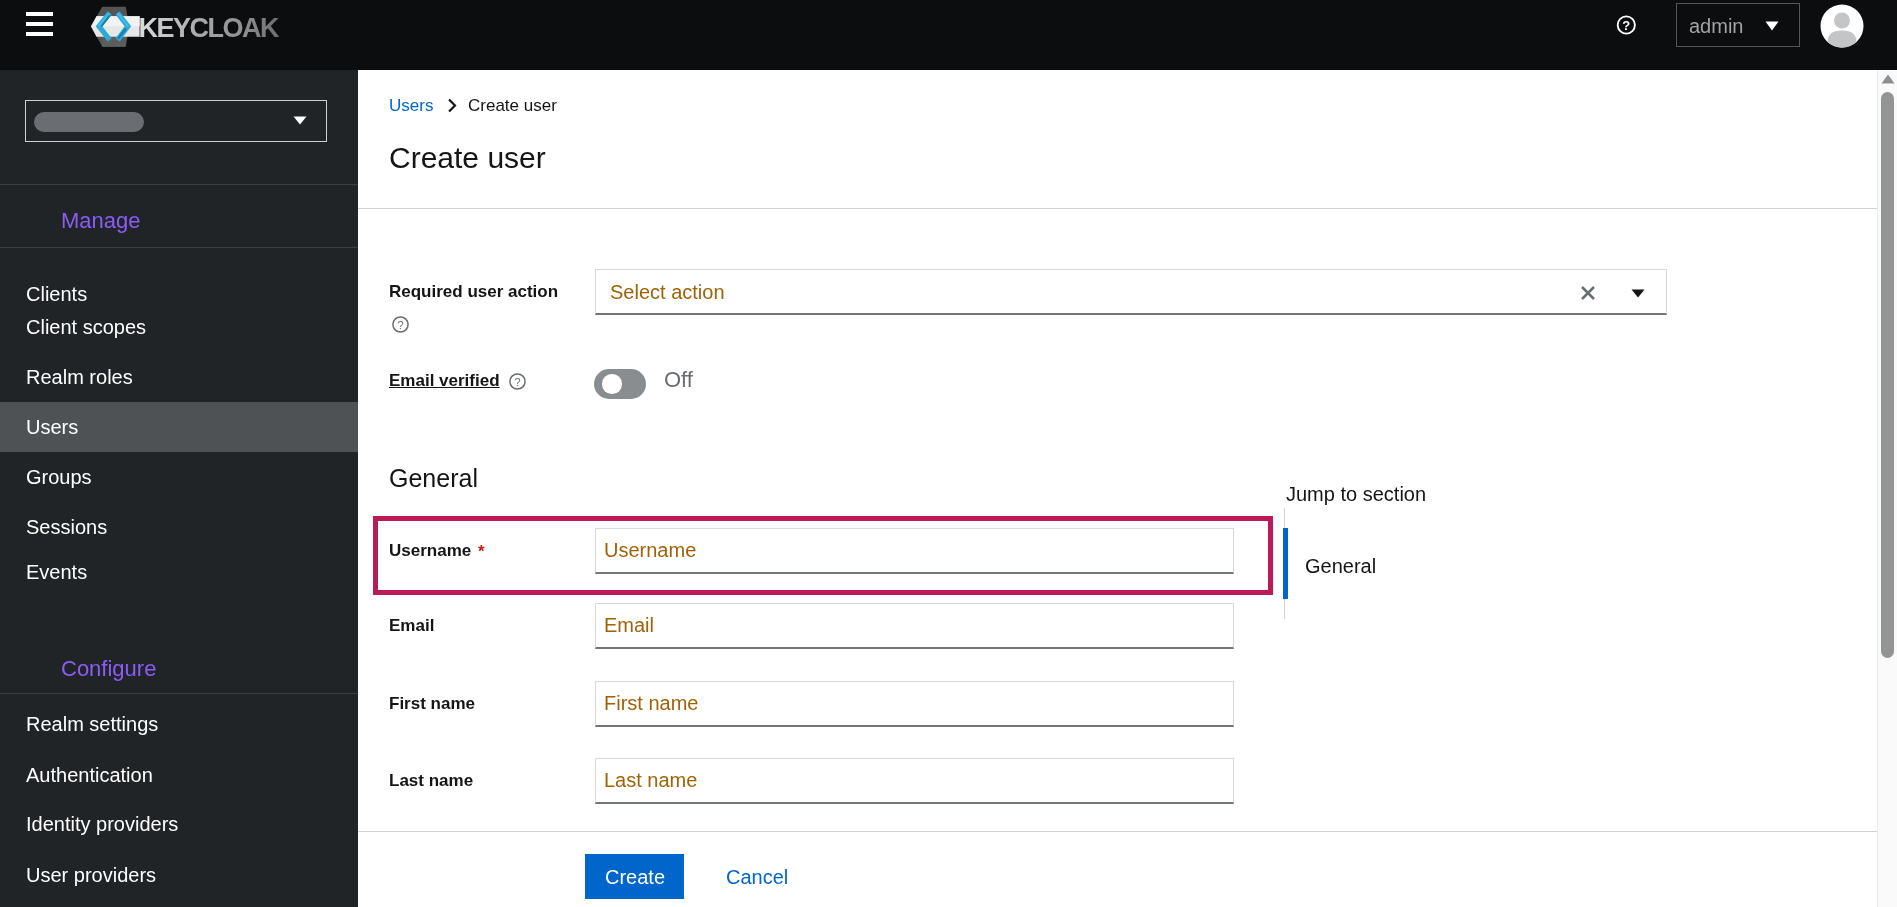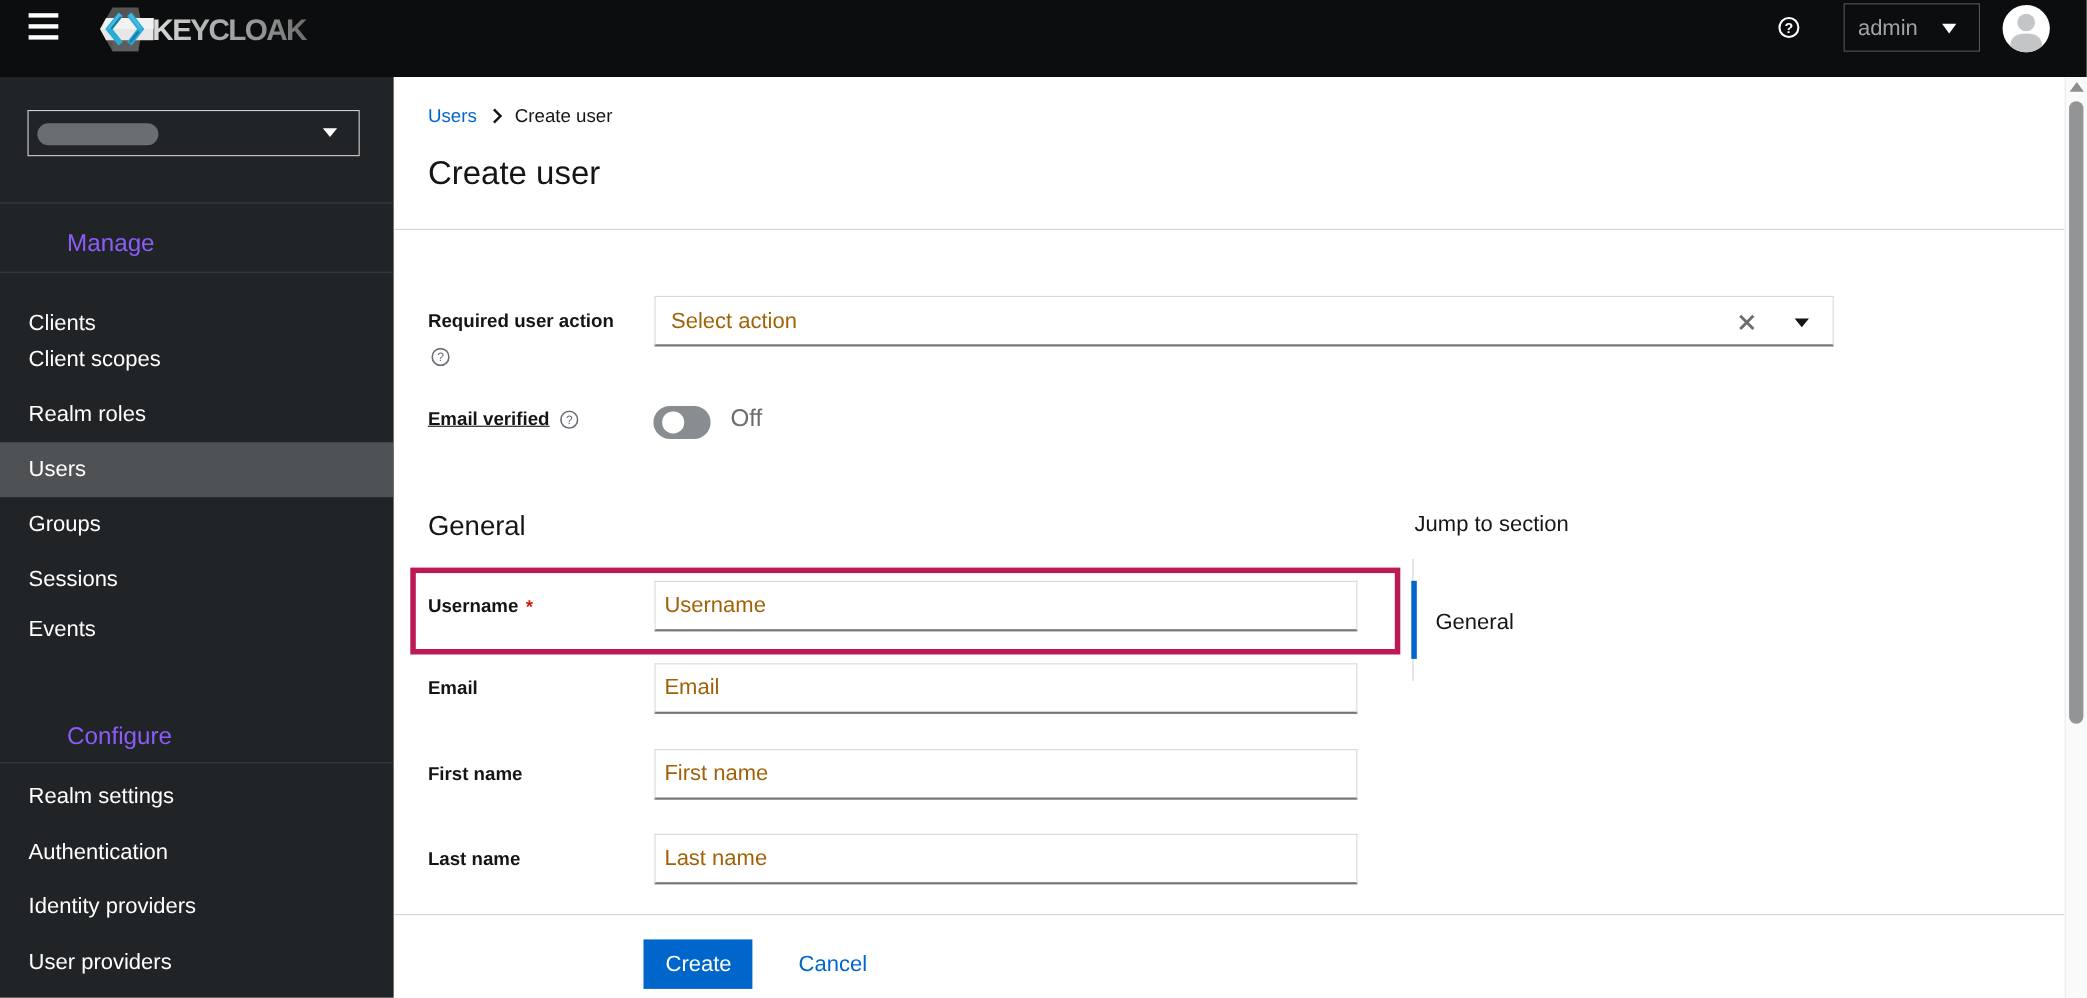--- a/index.html
+++ b/index.html
@@ -153,21 +153,21 @@
   <div class="ph" style="left:246px; top:545px;">Email</div>
 
   <div class="label" style="left:31px; top:625px;">First name</div>
   <div class="input" style="left:237px; top:611px; width:639px; height:46px;"></div>
   <div class="ph" style="left:246px; top:623px;">First name</div>
 
   <div class="label" style="left:31px; top:702px;">Last name</div>
   <div class="input" style="left:237px; top:688px; width:639px; height:46px;"></div>
   <div class="ph" style="left:246px; top:700px;">Last name</div>
 
-  <div class="abs" style="left:928px; top:397px; font-size:20px; line-height:20px; color:#151515;">Jump to section</div>
+  <div class="abs" style="left:928px; top:414px; font-size:20px; line-height:20px; color:#151515;">Jump to section</div>
   <div class="abs" style="left:926px; top:438px; width:1px; height:111px; background:#d2d2d2;"></div>
   <div class="abs" style="left:925px; top:458px; width:4.5px; height:71px; background:#0066cc;"></div>
   <div class="abs" style="left:947px; top:486px; font-size:20px; line-height:20px; color:#151515;">General</div>
 
   <div class="hr" style="left:0; top:761px; width:1519px;"></div>
   <div class="abs" style="left:227px; top:784px; width:99px; height:45px; background:#0066cc;"></div>
   <div class="abs" style="left:247px; top:797px; font-size:20px; line-height:20px; color:#fff;">Create</div>
   <div class="abs" style="left:368px; top:797px; font-size:20px; line-height:20px; color:#0066cc;">Cancel</div>
 </div>
 

